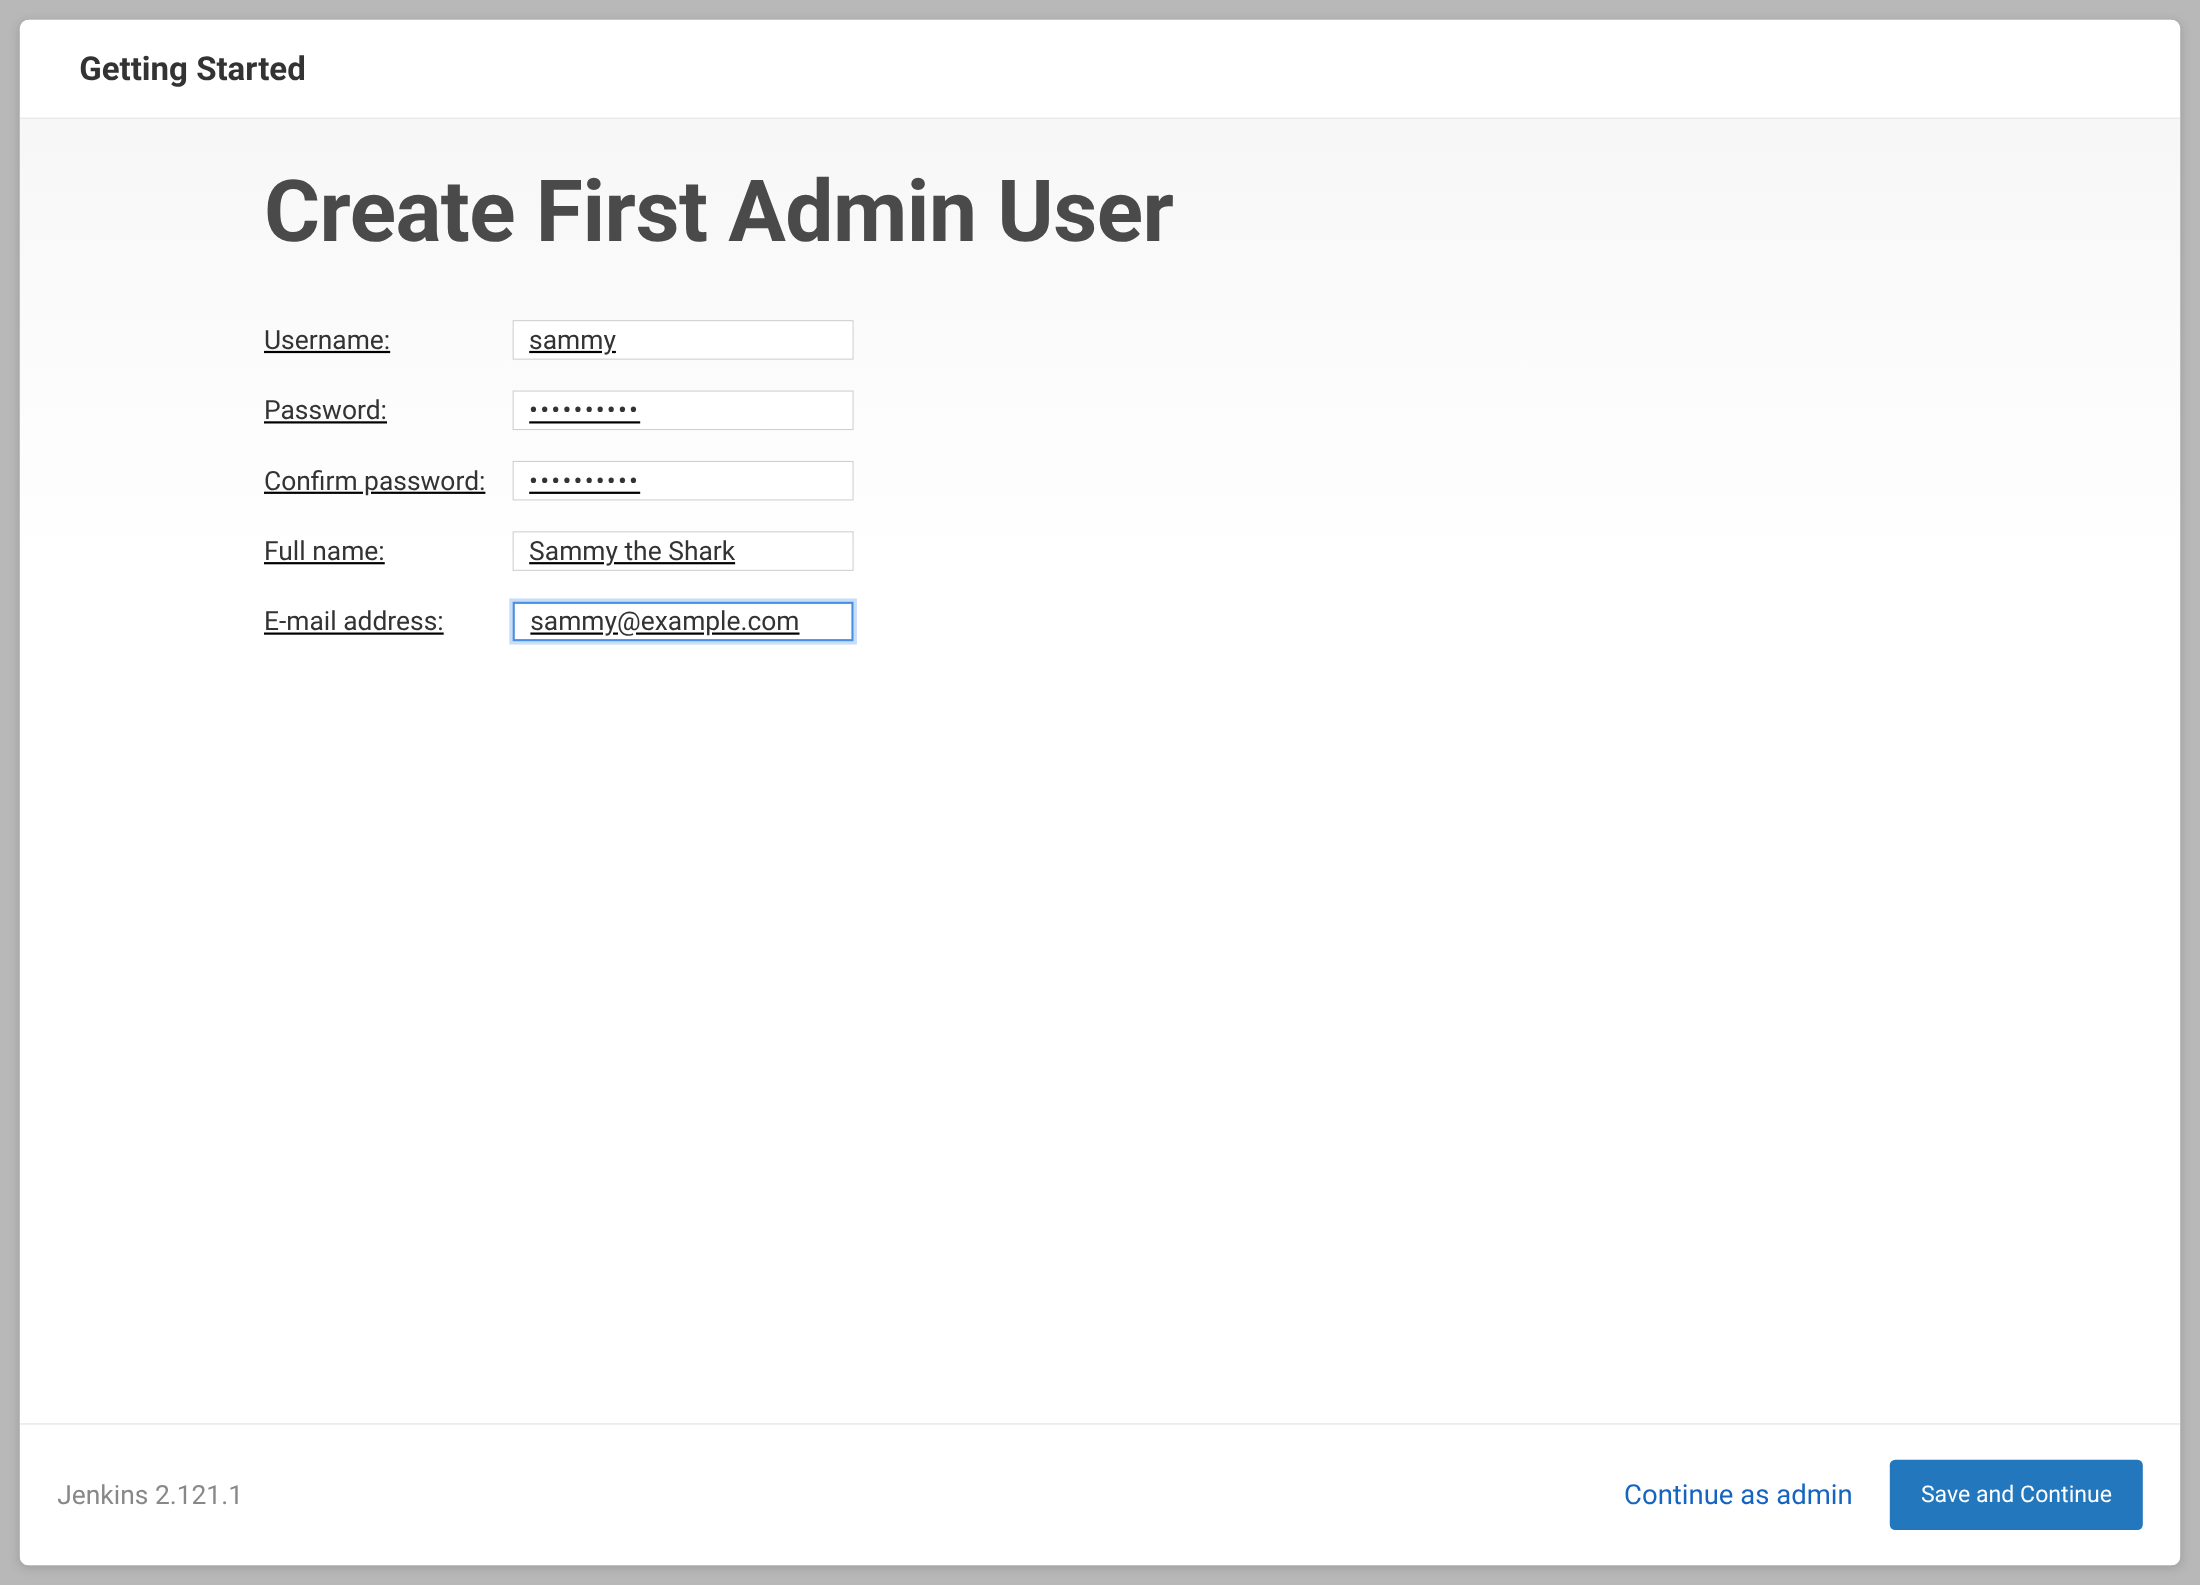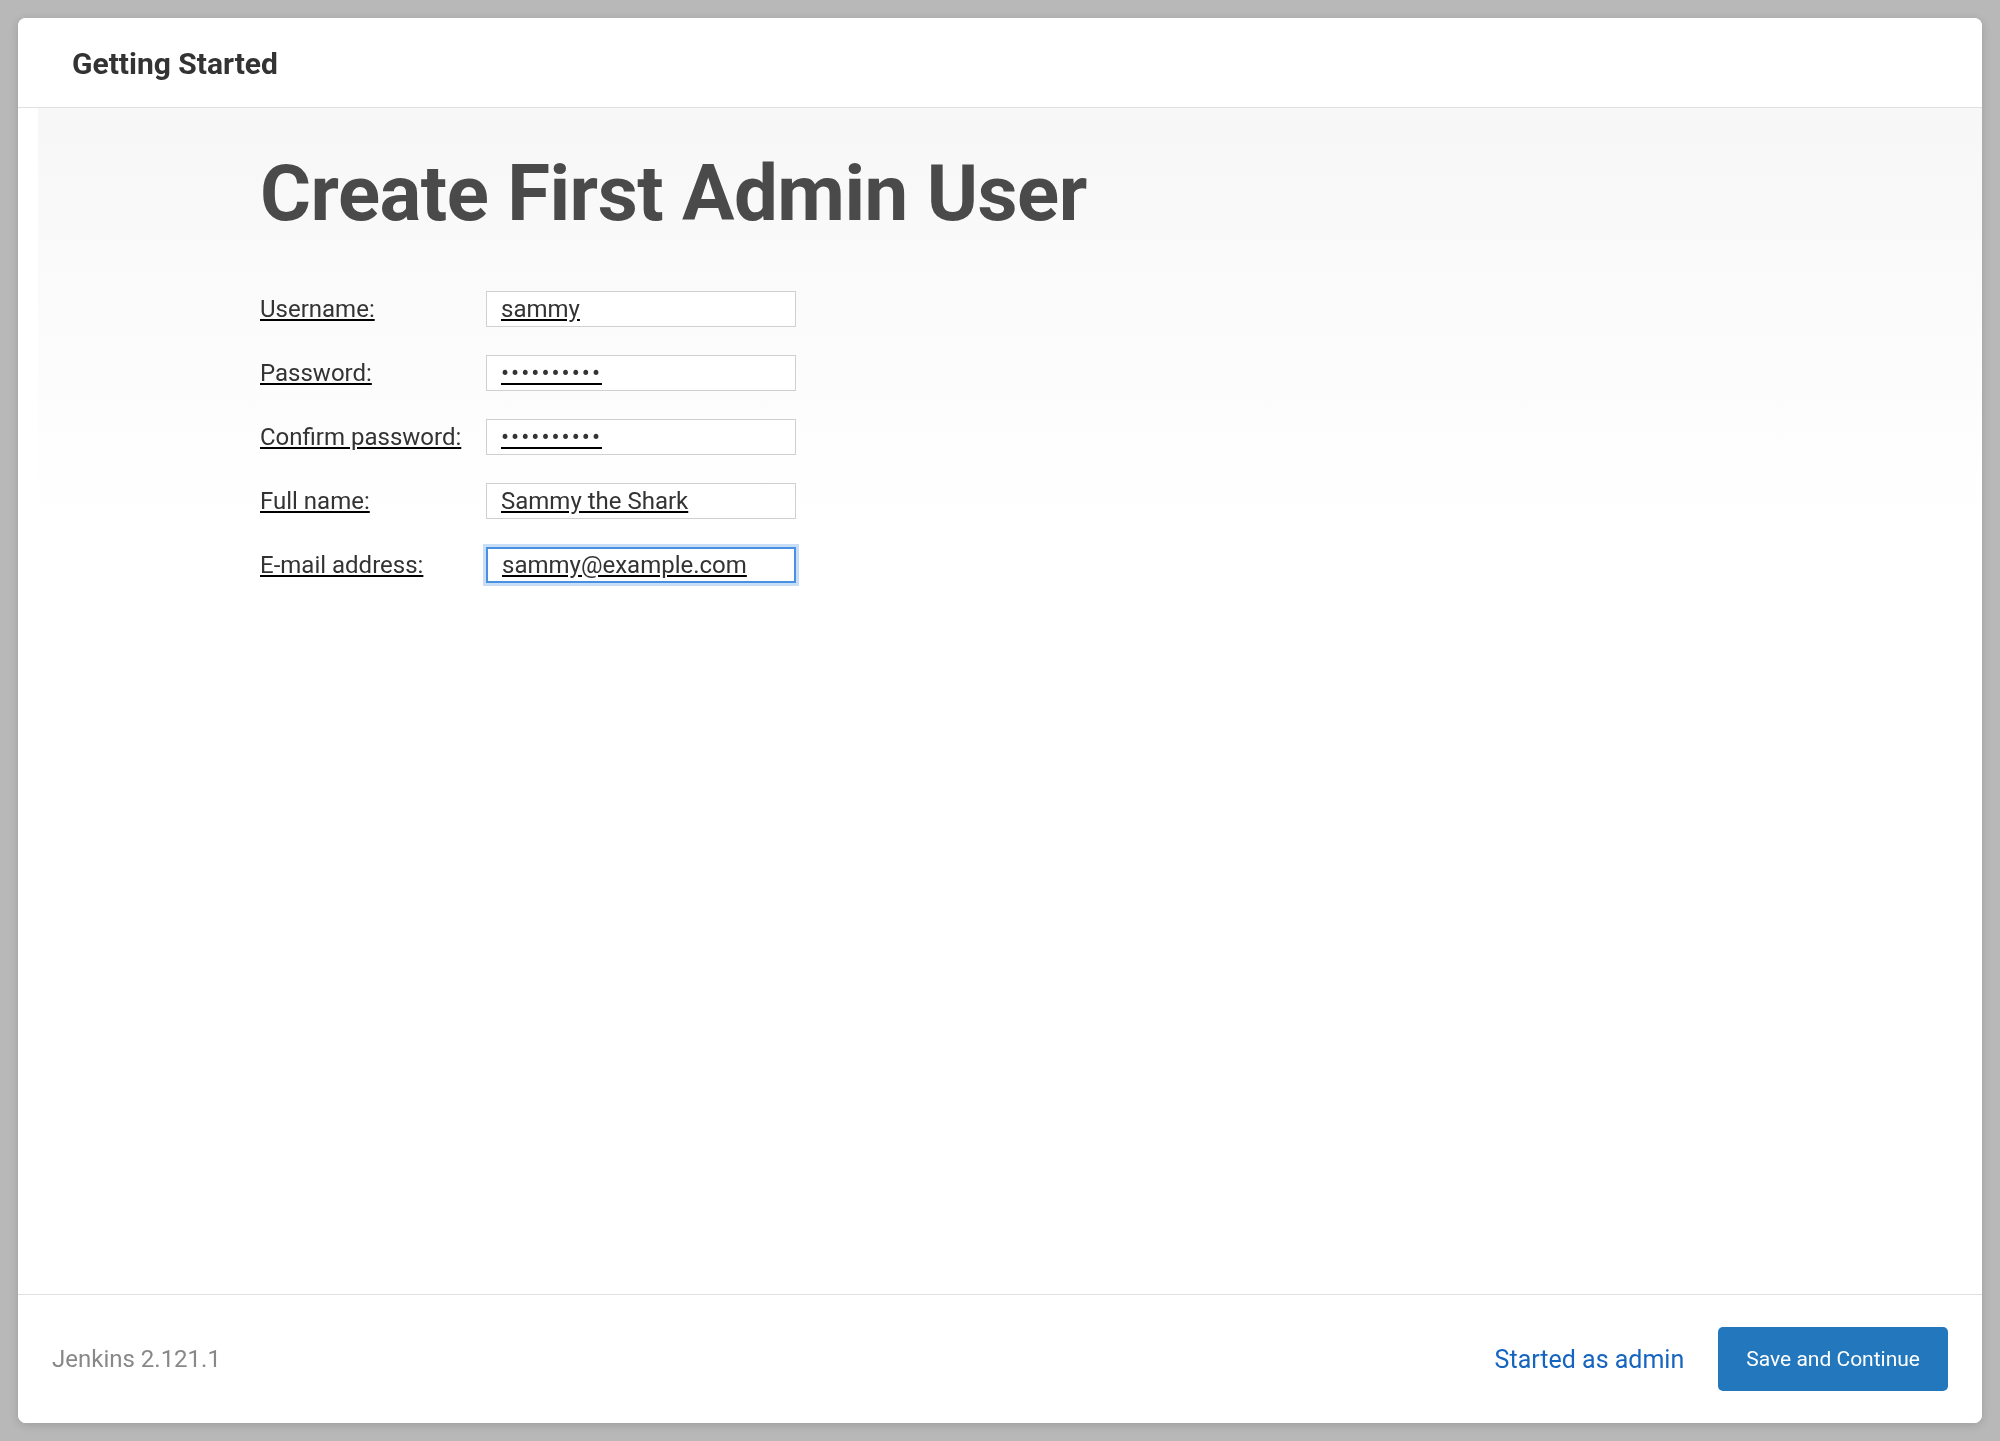--- a/index.html
+++ b/index.html
@@ -37,21 +37,20 @@
       font-size: 30px;
       font-weight: 700;
       color: #333;
     }
     
     .modal-body {
       flex: 1;
       padding: 40px 0 0 222px;
       background: linear-gradient(to bottom, #f7f7f7 0%, #ffffff 35%);
       overflow: auto;
-      margin-left: 20px;
     }
     
     .page-title {
       font-size: 78px;
       font-weight: 700;
       color: #4a4a4a;
       margin-bottom: 52px;
       letter-spacing: -0.5px;
     }
     
@@ -163,18 +162,18 @@
 
     <div class="form-row">
       <label class="form-label">E-mail address:</label>
       <input type="text" class="form-input focused" value="sammy@example.com" style="">
     </div>
   </div>
 
   <div class="modal-footer">
     <div class="footer-version">Jenkins 2.121.1</div>
     <div class="footer-actions">
-      <button class="link-button">Started as admin</button>
+      <button class="link-button">Continue as admin</button>
       <button class="primary-button">Save and Continue</button>
     </div>
   </div>
 
 </div>
 
 </body></html>

